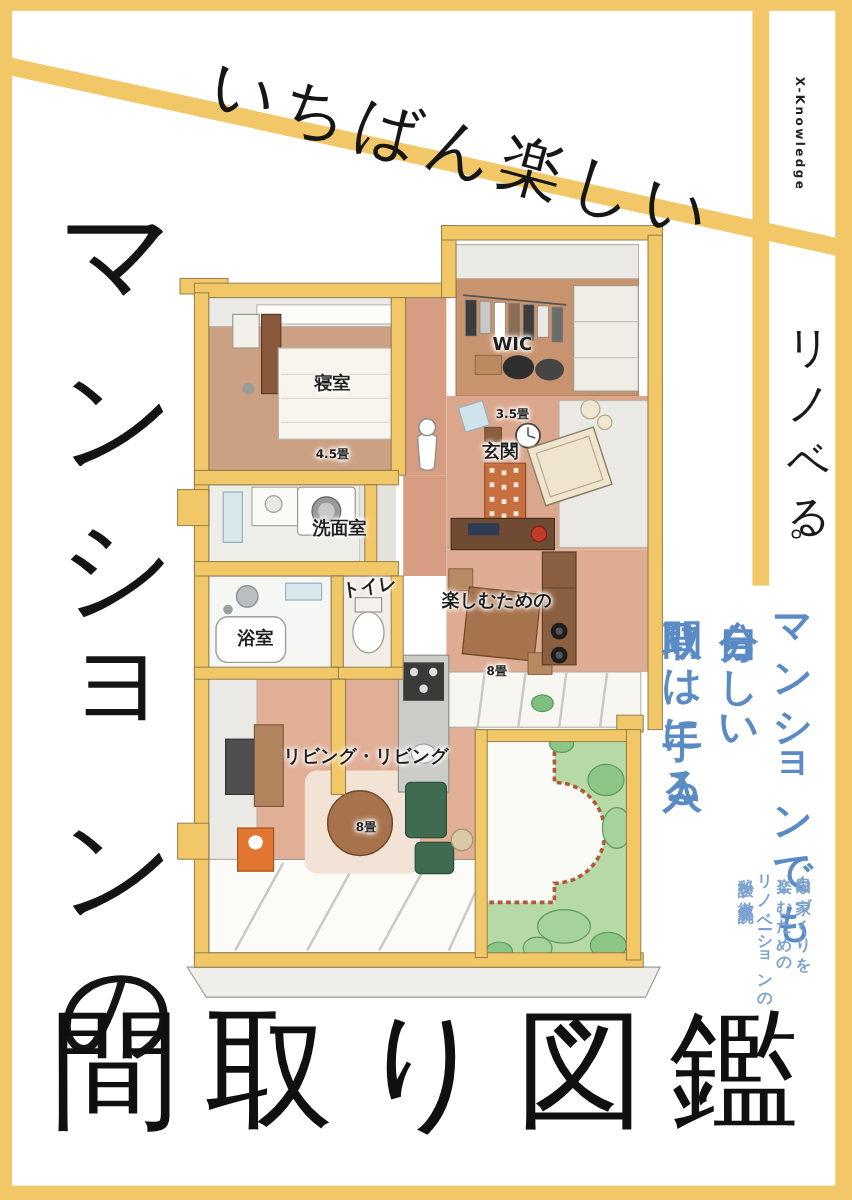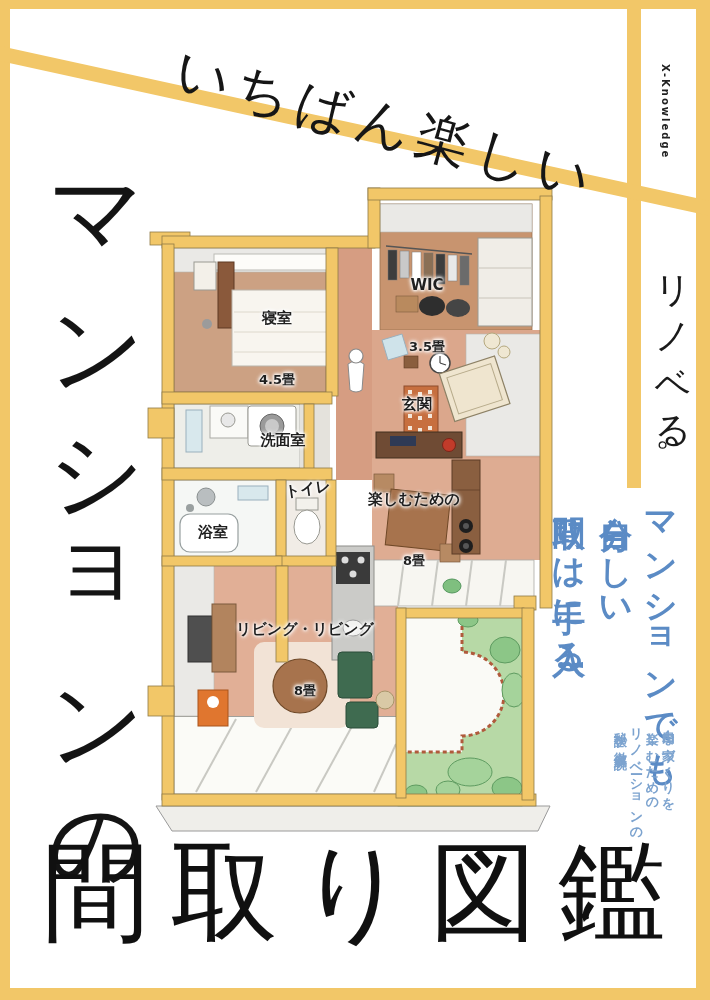--- a/index.html
+++ b/index.html
@@ -49,21 +49,21 @@
     font-family:"DejaVu Serif","Liberation Serif",serif;
     font-size:13px;font-weight:600;letter-spacing:1.5px;
   }
   
   .room-label{
     transform:translate(-50%,-50%);
     text-align:center;color:#1f1f1f;line-height:1.25;
     font-size:15px;font-weight:600;white-space:nowrap;
     text-shadow:0 0 3px #fff,0 0 3px #fff,0 0 5px #fff,0 0 5px #fff;
   }
-  .room-label .size{display:block;font-size:13px;margin-top:44px;}
+  .room-label .size{display:block;font-size:10px;margin-top:44px;}
 </style>
 </head>
 <body>
 
 <div class="cover">
 
   <svg class="abs" style="left:0;top:0" width="710" height="1000" viewBox="0 0 710 1000">
 
     <g>
 
@@ -300,21 +300,21 @@
   <div class="abs catch-sub-col" style="left:611px;top:722px;color:#7CA3CF">秘訣を徹底解説</div>
 
   <div class="abs room-label" style="left:277px;top:348px">
     <span>寝室</span>
     <span class="size">4.5畳</span>
   </div>
   <div class="abs room-label" style="left:427px;top:315px">
     <span>WIC</span>
     <span class="size">3.5畳</span>
   </div>
-  <div class="abs room-label" style="left:417px;top:404px">
+  <div class="abs room-label" style="left:417px;top:376px">
     <span>玄関</span>
   </div>
   <div class="abs room-label" style="left:283px;top:440px">
     <span>洗面室</span>
   </div>
   <div class="abs room-label" style="left:308px;top:489px;transform:translate(-50%,-50%) rotate(-8deg)">
     <span>トイレ</span>
   </div>
   <div class="abs room-label" style="left:213px;top:532px">
     <span>浴室</span>

